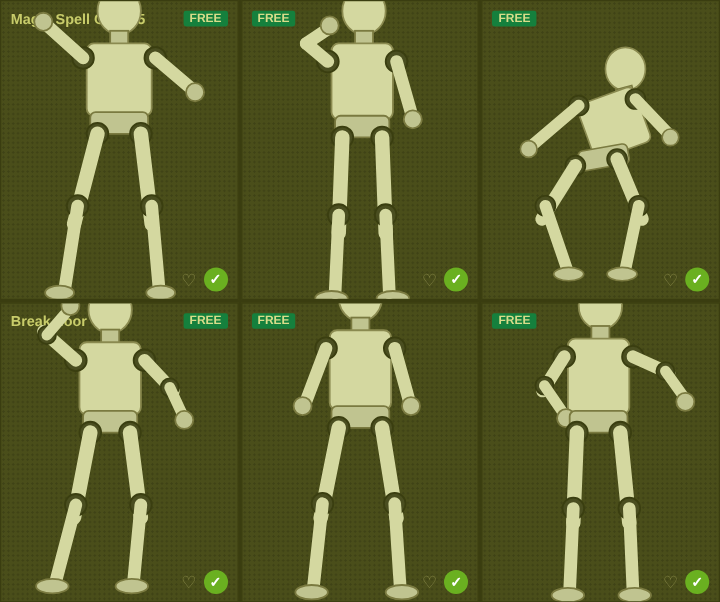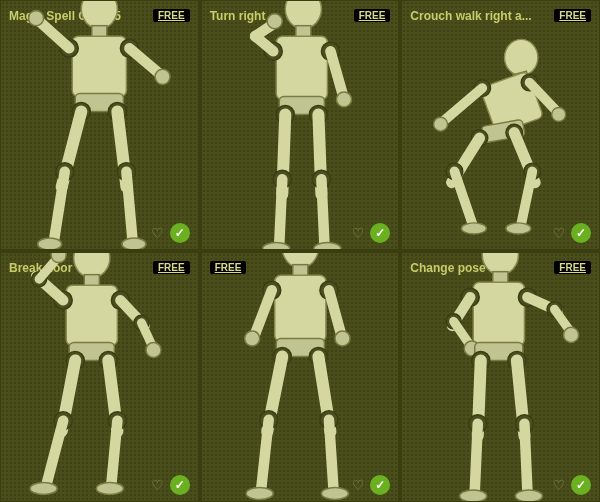--- a/index.html
+++ b/index.html
@@ -43,29 +43,28 @@
     .card-title {
       color: #c8cc6a;
       font-size: 12px;
       font-weight: bold;
       flex: 1;
       padding-right: 4px;
       line-height: 1.3;
     }
 
     .free-badge {
-      background-color: #000000;
+      background-color: #15803d;
       color: #d8dc8a;
       font-size: 10px;
       font-weight: bold;
       padding: 1px 5px;
       border-radius: 2px;
       white-space: nowrap;
       flex-shrink: 0;
-      text-decoration: underline;
     }
 
     .card-figure {
       flex: 1;
       display: flex;
       align-items: center;
       justify-content: center;
       position: relative;
       min-height: 160px;
     }
@@ -168,21 +167,20 @@
       </svg>
     </div>
     <div class="card-footer">
       <span class="heart-icon">♡</span>
       <div class="check-icon">✓</div>
     </div>
   </div>
 
   <div class="card">
     <div class="card-header">
-      <span class="card-title">Turn right</span>
       <span class="free-badge">FREE</span>
     </div>
     <div class="card-figure">
       <svg viewBox="0 0 120 200" xmlns="http://www.w3.org/2000/svg">
 
         <ellipse cx="62" cy="22" rx="12" ry="13" fill="#d4d8a0" stroke="#8a8a50" stroke-width="1"></ellipse>
 
         <rect x="57" y="33" width="10" height="8" fill="#c0c490" stroke="#7a7a40" stroke-width="1"></rect>
 
         <rect x="44" y="40" width="34" height="42" rx="4" fill="#d4d8a0" stroke="#8a8a50" stroke-width="1"></rect>
@@ -224,21 +222,20 @@
       </svg>
     </div>
     <div class="card-footer">
       <span class="heart-icon">♡</span>
       <div class="check-icon">✓</div>
     </div>
   </div>
 
   <div class="card">
     <div class="card-header">
-      <span class="card-title">Crouch walk right a...</span>
       <span class="free-badge">FREE</span>
     </div>
     <div class="card-figure">
       <svg viewBox="0 0 130 200" xmlns="http://www.w3.org/2000/svg">
 
         <ellipse cx="80" cy="50" rx="12" ry="13" fill="#d4d8a0" stroke="#8a8a50" stroke-width="1"></ellipse>
 
         <rect x="75" y="61" width="10" height="8" fill="#c0c490" stroke="#7a7a40" stroke-width="1" transform="rotate(-15,80,65)"></rect>
 
         <rect x="55" y="65" width="36" height="35" rx="4" fill="#d4d8a0" stroke="#8a8a50" stroke-width="1" transform="rotate(-20,73,82)"></rect>
@@ -391,21 +388,20 @@
       </svg>
     </div>
     <div class="card-footer">
       <span class="heart-icon">♡</span>
       <div class="check-icon">✓</div>
     </div>
   </div>
 
   <div class="card">
     <div class="card-header">
-      <span class="card-title">Change pose</span>
       <span class="free-badge">FREE</span>
     </div>
     <div class="card-figure">
       <svg viewBox="0 0 120 200" xmlns="http://www.w3.org/2000/svg">
 
         <ellipse cx="60" cy="18" rx="12" ry="13" fill="#d4d8a0" stroke="#8a8a50" stroke-width="1"></ellipse>
 
         <rect x="55" y="29" width="10" height="8" fill="#c0c490" stroke="#7a7a40" stroke-width="1"></rect>
 
         <rect x="42" y="36" width="34" height="42" rx="4" fill="#d4d8a0" stroke="#8a8a50" stroke-width="1"></rect>

